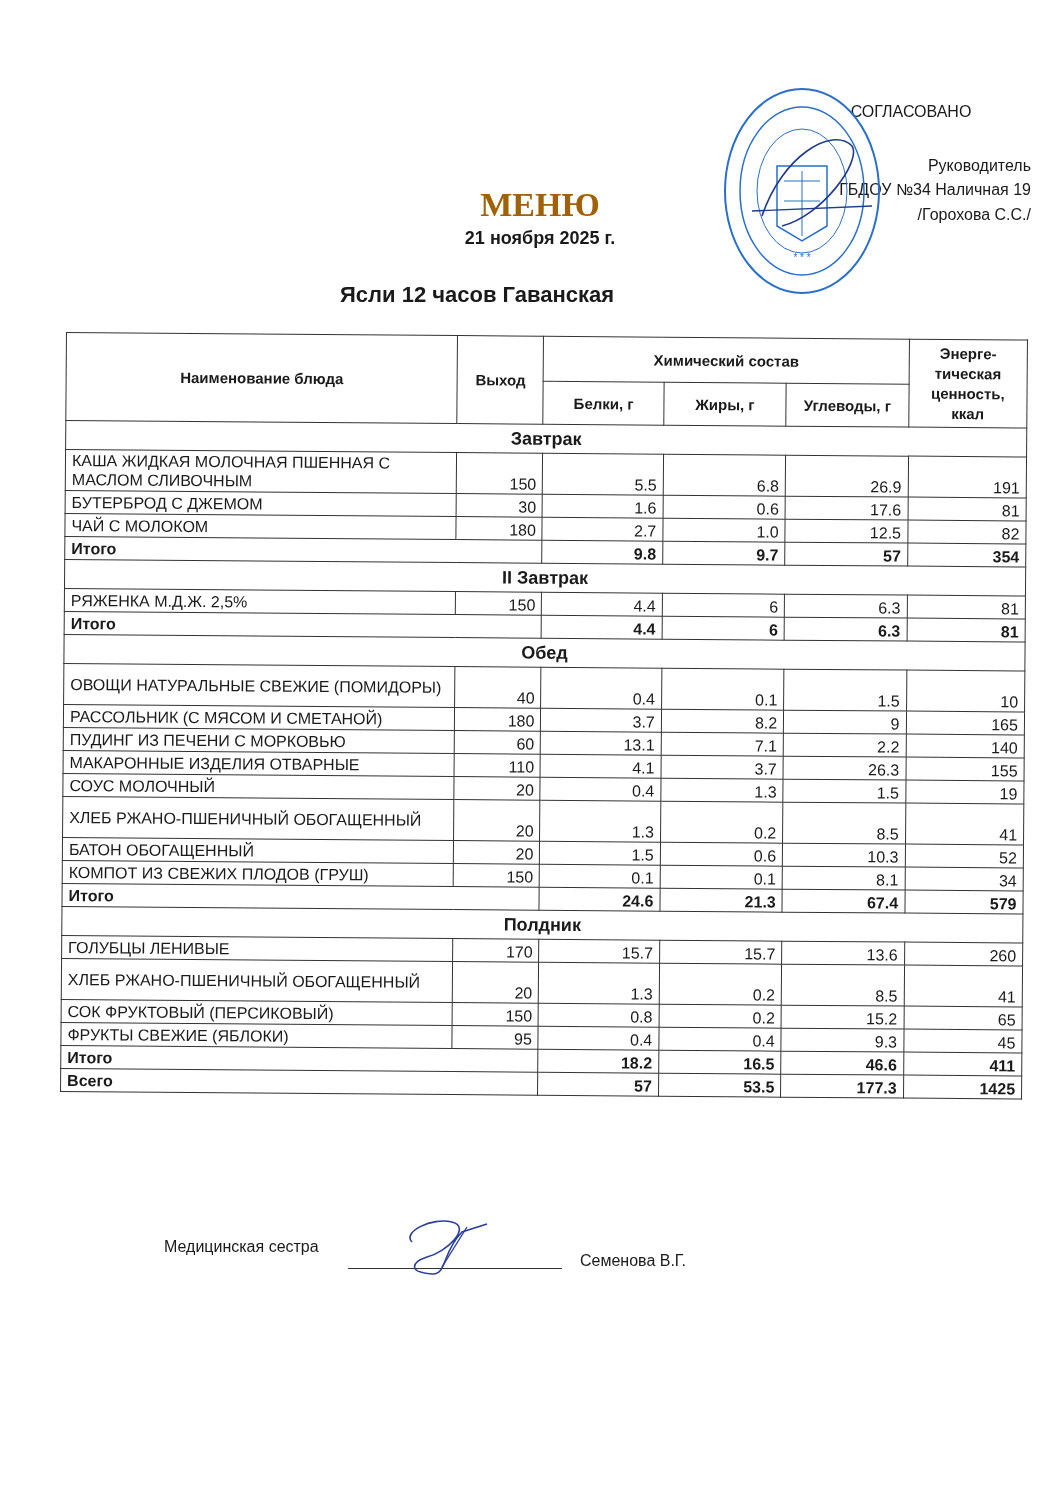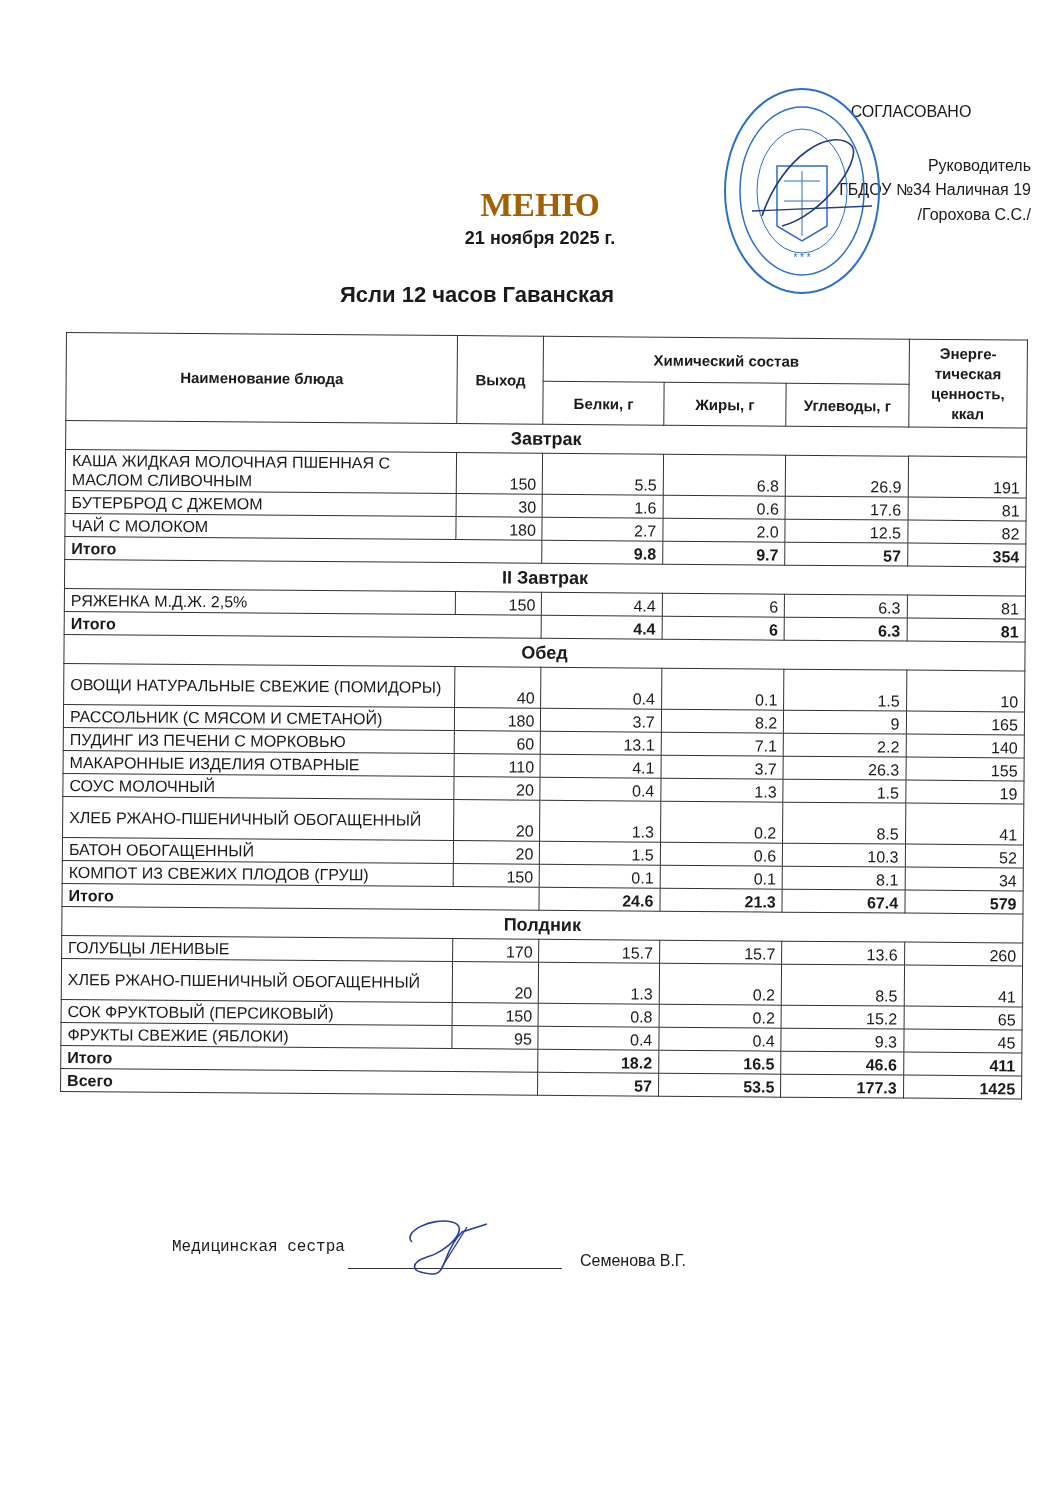--- a/index.html
+++ b/index.html
@@ -18,21 +18,21 @@
   th { font-weight: bold; font-size: 15px; text-align: center; }
   .hd1 th { height: 44px; }
   .hd2 th { height: 42px; margin-left: 16px; }
   td.name { text-align: left; line-height: 19px; }
   td.num { text-align: right; vertical-align: bottom; padding-bottom: 1px; }
   td.sec { text-align: center; font-weight: bold; font-size: 18px; height: 28px; }
   td.total-label { font-weight: bold; }
   .bold { font-weight: bold; }
   tr.row td { height: 22px; }
   tr.row.tall td { height: 40px; }
-  .nurse { position: absolute; top: 1238px; left: 172px; font-size: 16px; font-family: Liberation Mono, monospace; }
+  .nurse { position: absolute; top: 1238px; left: 164px; font-size: 16px; }
   .nurse-line { position: absolute; top: 1268px; left: 348px; width: 214px; border-top: 1.2px solid #333; }
   .nurse-name { position: absolute; top: 1252px; left: 580px; font-size: 16px; }
   .sig { position: absolute; left: 392px; top: 1212px; width: 110px; height: 70px; }
 </style>
 </head>
 <body>
 
 <div class="approval" style="width:260px;height:130px;margin-top:28px;">
   <div class="ttl">СОГЛАСОВАНО</div>
   <div class="l1">Руководитель</div>
@@ -95,21 +95,21 @@
       <td class="num">30</td>
       <td class="num">1.6</td>
       <td class="num">0.6</td>
       <td class="num">17.6</td>
       <td class="num">81</td>
     </tr>
     <tr class="row">
       <td class="name">ЧАЙ С МОЛОКОМ</td>
       <td class="num">180</td>
       <td class="num">2.7</td>
-      <td class="num">2.0</td>
+      <td class="num">1.0</td>
       <td class="num">12.5</td>
       <td class="num">82</td>
     </tr>
     <tr class="row">
       <td colspan="2" class="name total-label">Итого</td>
       <td class="num bold">9.8</td>
       <td class="num bold">9.7</td>
       <td class="num bold">57</td>
       <td class="num bold">354</td>
     </tr>

